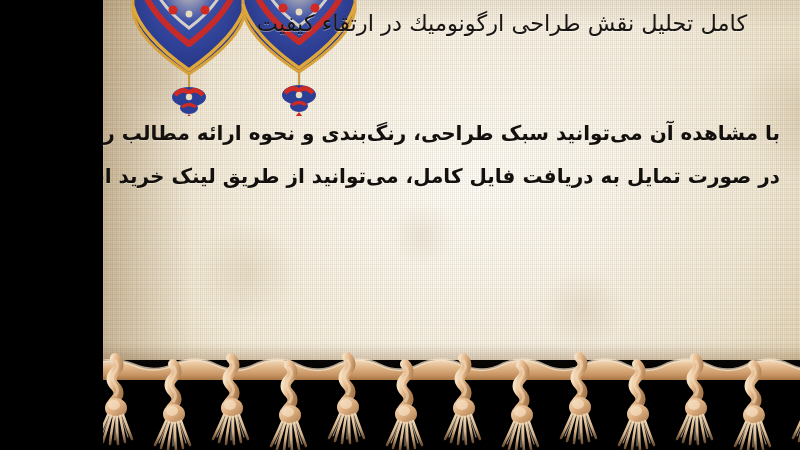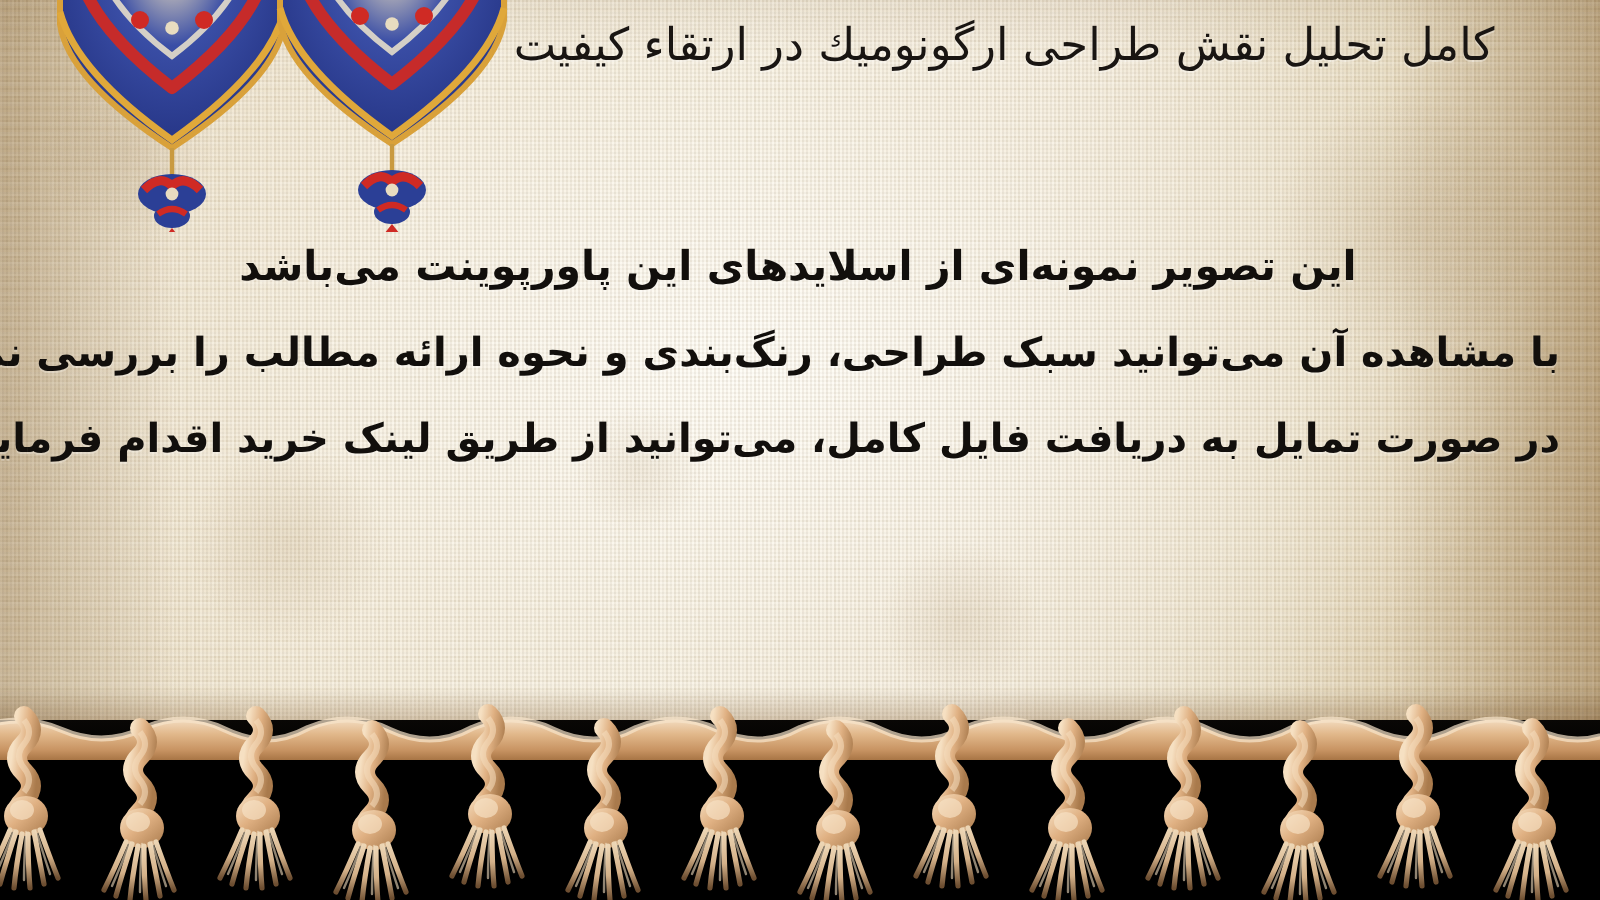--- a/index.html
+++ b/index.html
@@ -3,21 +3,21 @@
 <meta charset="utf-8">
 <title>Slide</title>
 <style>
   html,body{margin:0;padding:0;}
   body{
     width:800px;height:450px;overflow:hidden;
     font-family:"DejaVu Sans","Liberation Sans",sans-serif;
     background:#000;
   }
   #slide{
-    position:relative;width:800px;height:450px;overflow:hidden;
+    position:relative;width:697px;height:450px;overflow:hidden;
     background:#e5e5e5;
   }
 
   
   .paper{
     position:absolute;left:0;top:0;width:800px;height:378px;
     background:
       radial-gradient(ellipse 520px 300px at 46% 48%, rgba(255,253,247,.95) 0%, rgba(248,242,228,.55) 48%, rgba(236,224,200,0) 78%),
       linear-gradient(100deg, #d9c7a6 0%, #e9dcc2 9%, #f3ead6 24%, #f7f1e2 44%, #f4ecdc 62%, #eadfc6 80%, #d8c49f 97%),
       #ece0c6;
@@ -220,21 +220,20 @@
         </g>
       </svg>
     </div>
   </div>
 
   <div class="title-block">
     <span class="ln">کامل تحلیل نقش طراحی ارگونومیك در ارتقاء کیفیت</span>
   </div>
 
   <div class="body-block">
-    <span class="bl l1">این تصویر نمونه‌ای از اسلایدهای این پاورپوینت می‌باشد</span>
     <span class="bl l2">با مشاهده آن می‌توانید سبک طراحی، رنگ‌بندی و نحوه ارائه مطالب را بررسی نمایید</span>
     <span class="bl l3">در صورت تمایل به دریافت فایل کامل، می‌توانید از طریق لینک خرید اقدام فرمایید</span>
   </div>
 
   <div class="black-band"></div>
   <div class="fringe-shadow"></div>
 
   <svg class="cord-band" viewBox="0 0 820 30" preserveAspectRatio="none">
     <defs>
       <linearGradient id="cordg" x1="0" y1="0" x2="0" y2="1">

